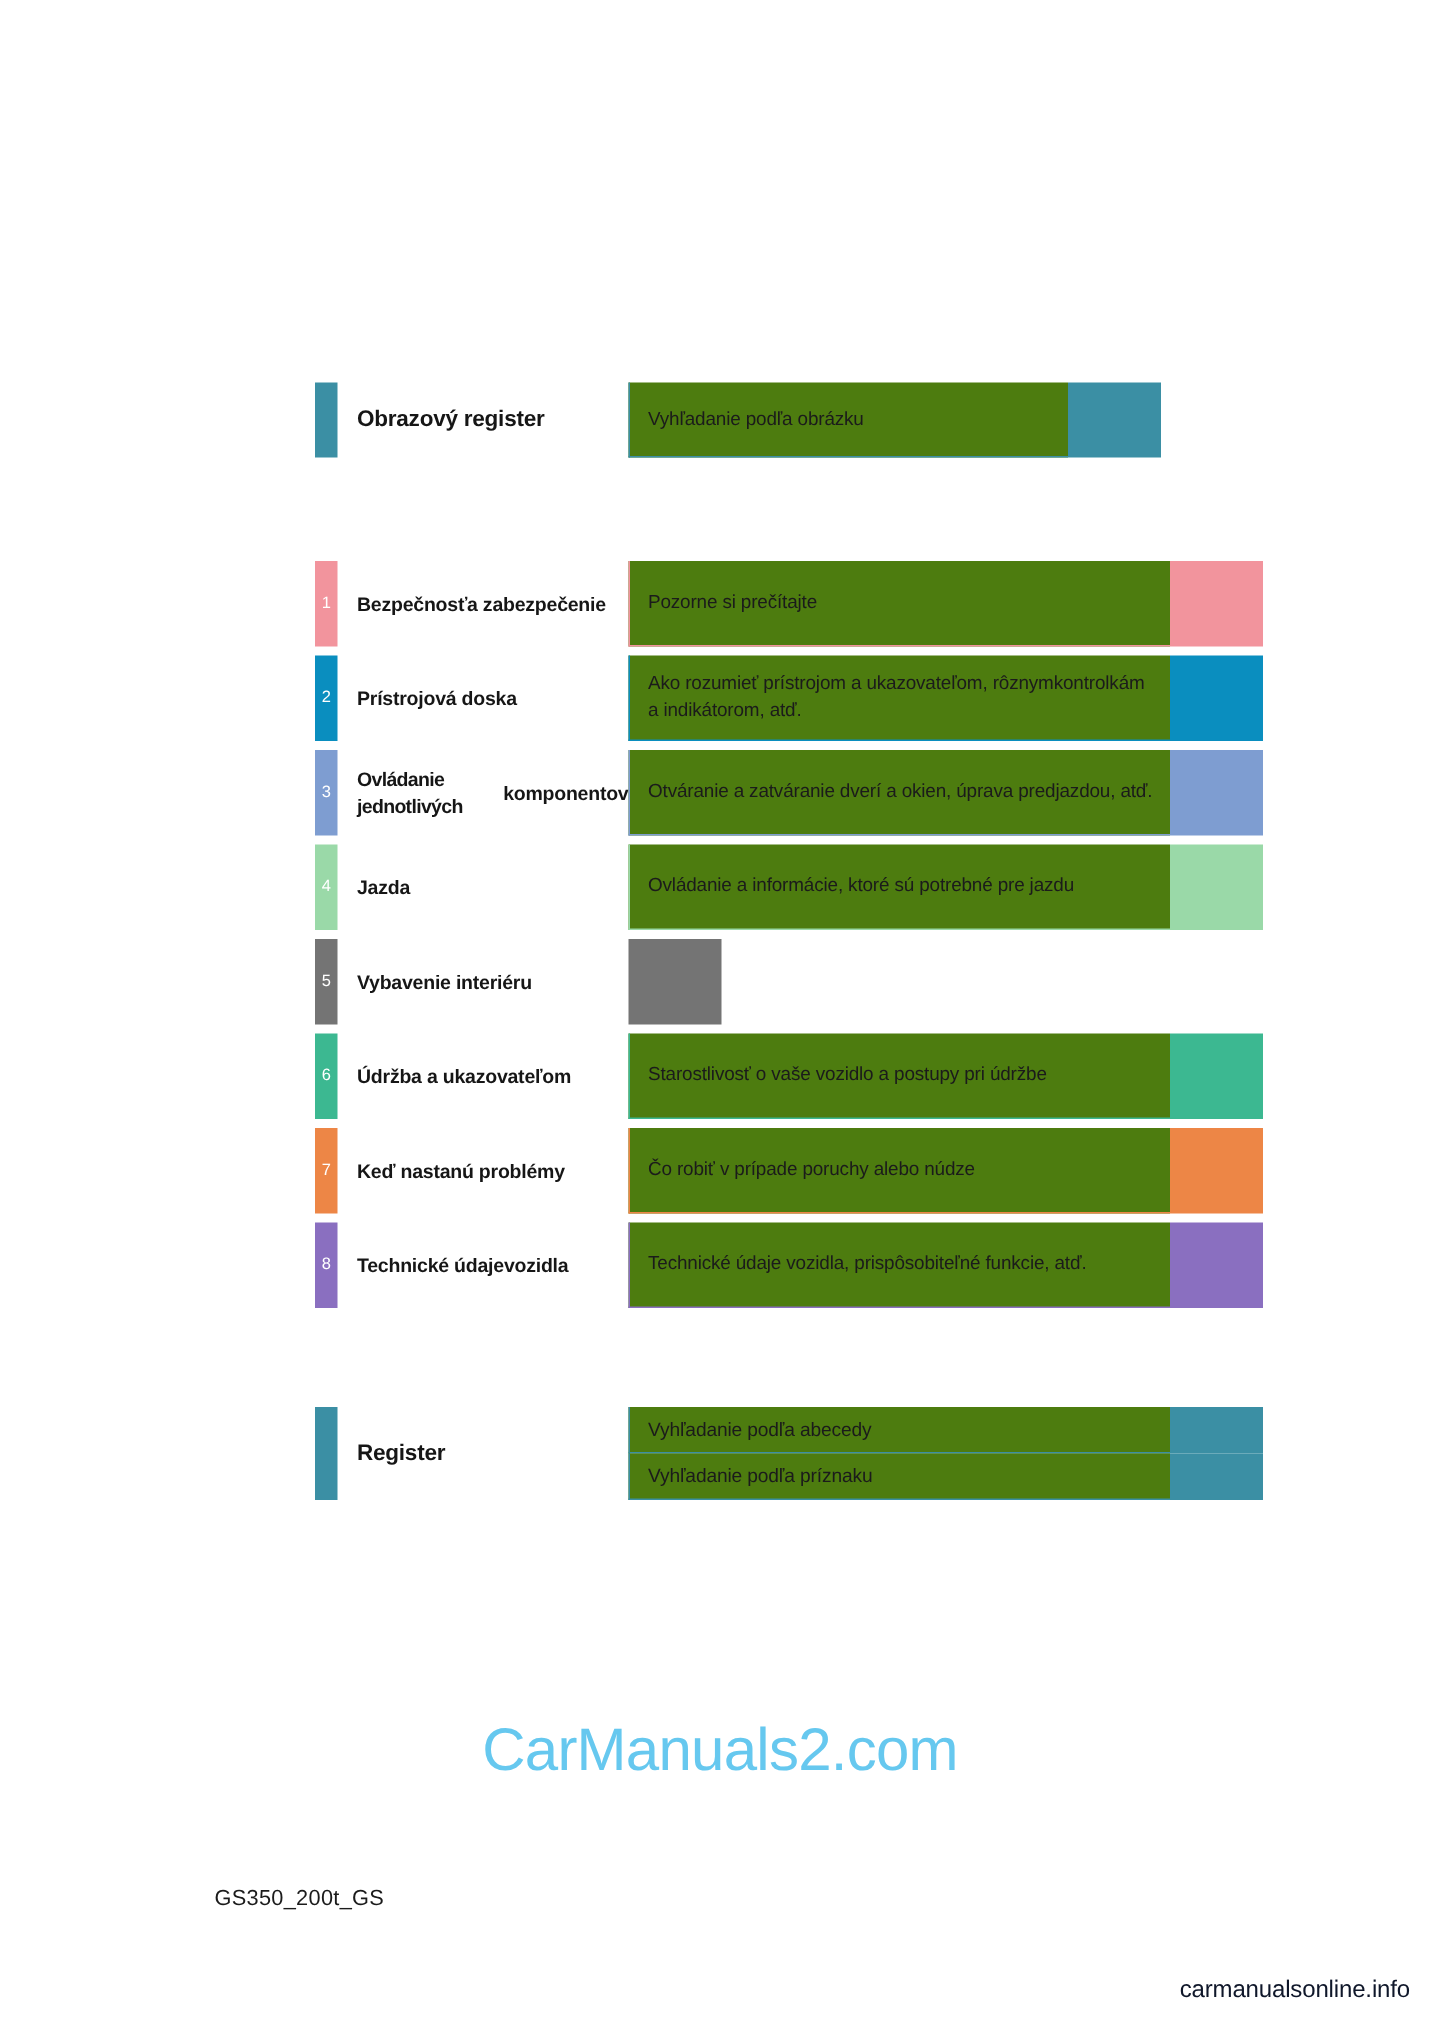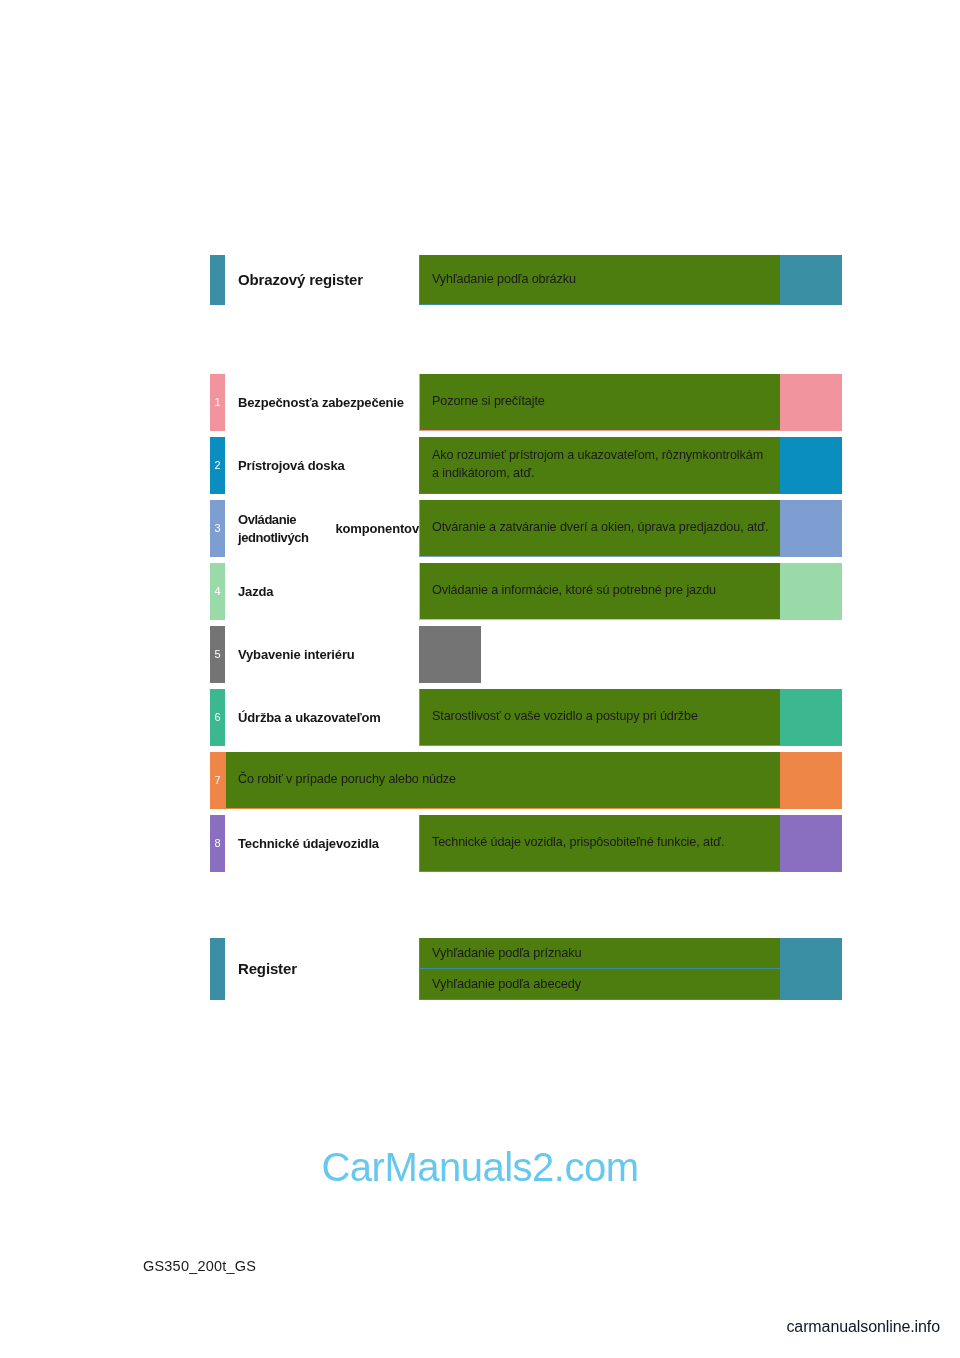--- a/index.html
+++ b/index.html
@@ -70,21 +70,21 @@
   .desc > span { color:#1b1b1b; display:block; }
 
   
   .swatch {
     flex:0 0 62px;
     width:62px;
   }
 
   
   #row-picture-index {
-    left:210px; top:255px; width:632px; height:50px;
+    left:210px; top:255px; width:564px; height:50px;
   }
   #row-picture-index .tab { width:15px; flex:0 0 15px; }
   #row-picture-index .title { flex:0 0 194px; width:194px; font-size:15px; }
   #row-picture-index .desc  { border-left-width:1.2px; border-bottom-width:1.2px; }
 
   
   #row-register {
     left:210px; top:938px; width:632px; height:62px;
   }
   #row-register .tab { width:15px; flex:0 0 15px; }
@@ -201,20 +201,23 @@
         <div class="title">
           <span>Údržba a ukazovateľom</span>
         </div>
         <div class="desc" style="color: rgb(60, 184, 145);">
           <div style="color: rgb(27, 27, 27);"><span>Starostlivosť o vaše vozidlo a postupy pri údržbe</span></div>
         </div>
         <div class="swatch" style="background: rgb(60, 184, 145);"></div>
       </div>
       <div class="row" style="left: 210px; top: 752px; width: 632px; height: 57px;">
         <div class="tab" style="background: rgb(237, 134, 70);">7</div>
+        <div class="title">
+          <span>Keď nastanú problémy</span>
+        </div>
         <div class="desc" style="color: rgb(237, 134, 70);">
           <div style="color: rgb(27, 27, 27);"><span>Čo robiť v prípade poruchy alebo núdze</span></div>
         </div>
         <div class="swatch" style="background: rgb(237, 134, 70);"></div>
       </div>
       <div class="row" style="left: 210px; top: 815px; width: 632px; height: 57px;">
         <div class="tab" style="background: rgb(138, 111, 192);">8</div>
         <div class="title">
           <span>Technické údaje</span>
           <span>vozidla</span>
@@ -227,27 +230,27 @@
     </div>
 
   <div class="row" id="row-register">
     <div class="tab" style="background: rgb(59, 143, 164);"></div>
     <div class="title">
       <span>Register</span>
     </div>
     <div class="stack">
       <div class="sub">
         <div class="desc" style="color: rgb(59, 143, 164);">
-          <span>Vyhľadanie podľa príznaku</span>
+          <span>Vyhľadanie podľa abecedy</span>
         </div>
         <div class="swatch" style="background: rgb(59, 143, 164);"></div>
       </div>
       <div class="sub">
         <div class="desc" style="color: rgb(59, 143, 164);">
-          <span>Vyhľadanie podľa abecedy</span>
+          <span>Vyhľadanie podľa príznaku</span>
         </div>
         <div class="swatch" style="background: rgb(59, 143, 164);"></div>
       </div>
     </div>
   </div>
 
   <div id="footer-code">GS350_200t_GS</div>
   <div id="watermark-center">CarManuals2.com</div>
   <div id="watermark-corner">carmanualsonline.info</div>
 

